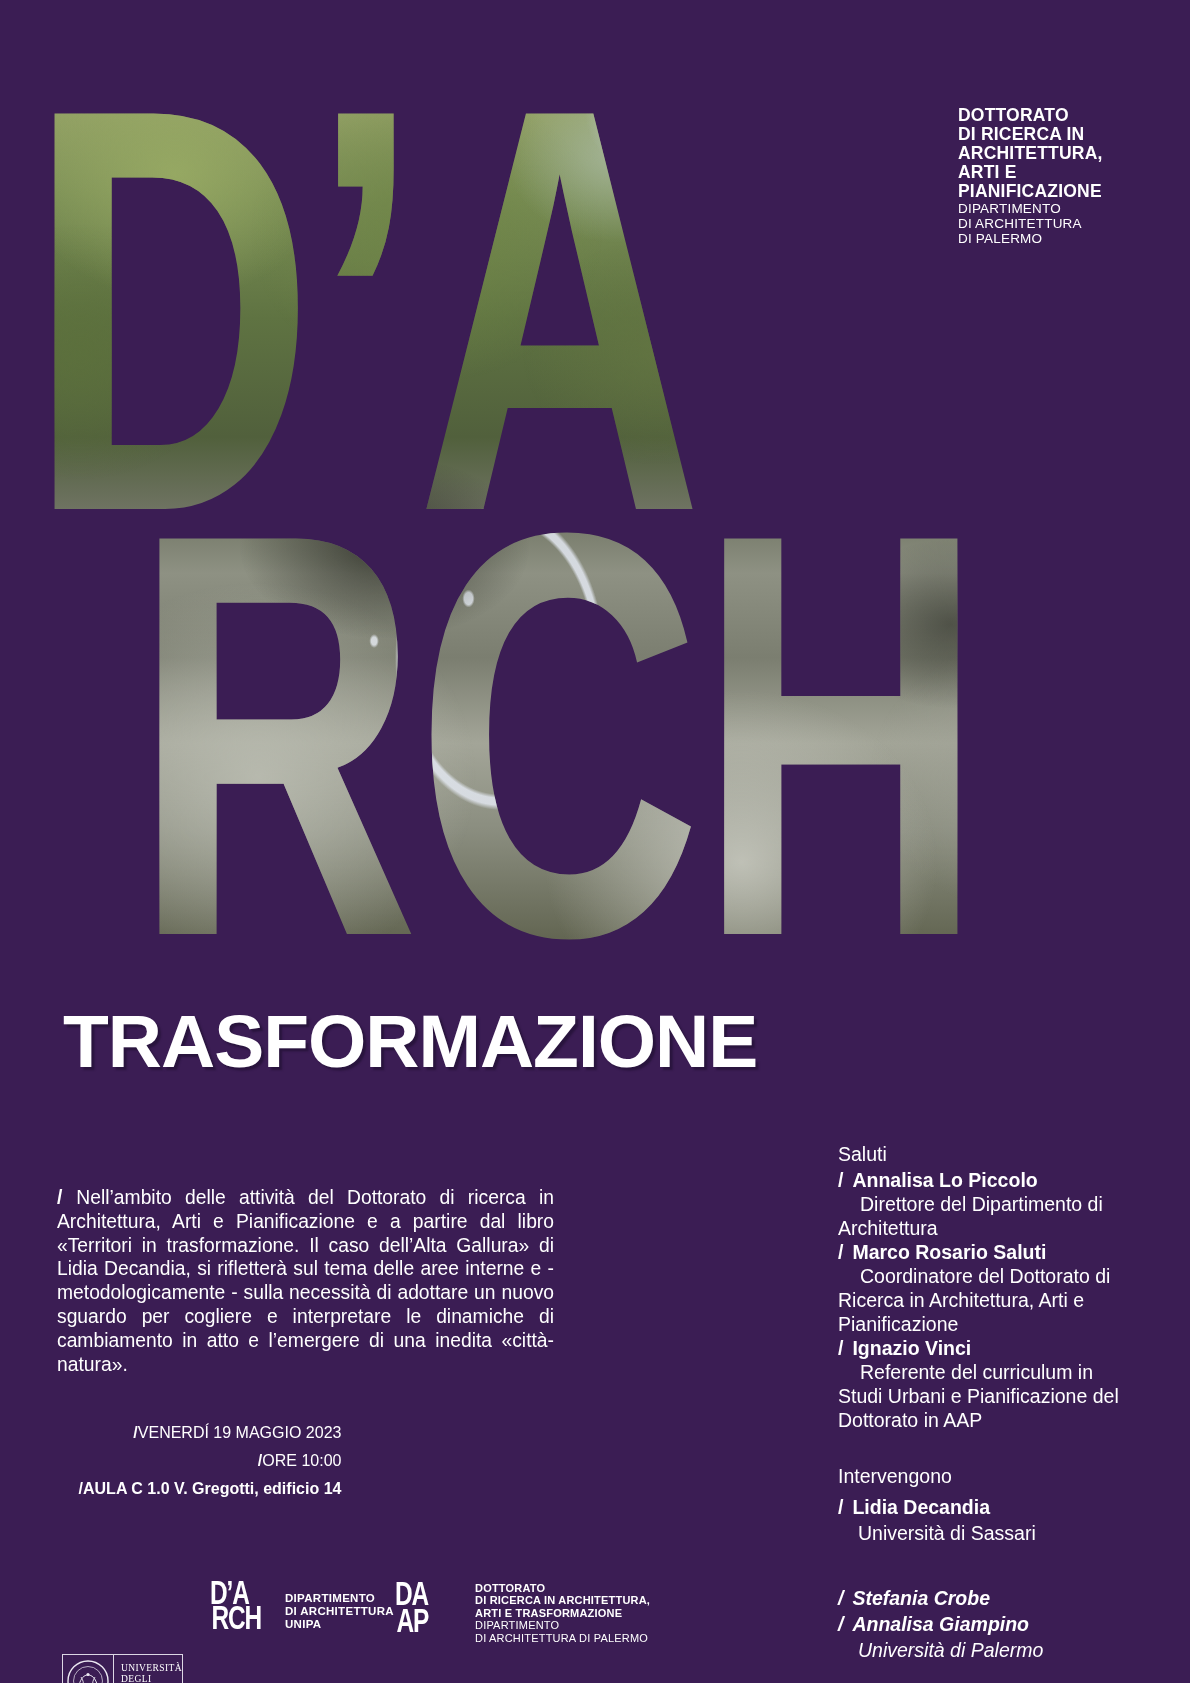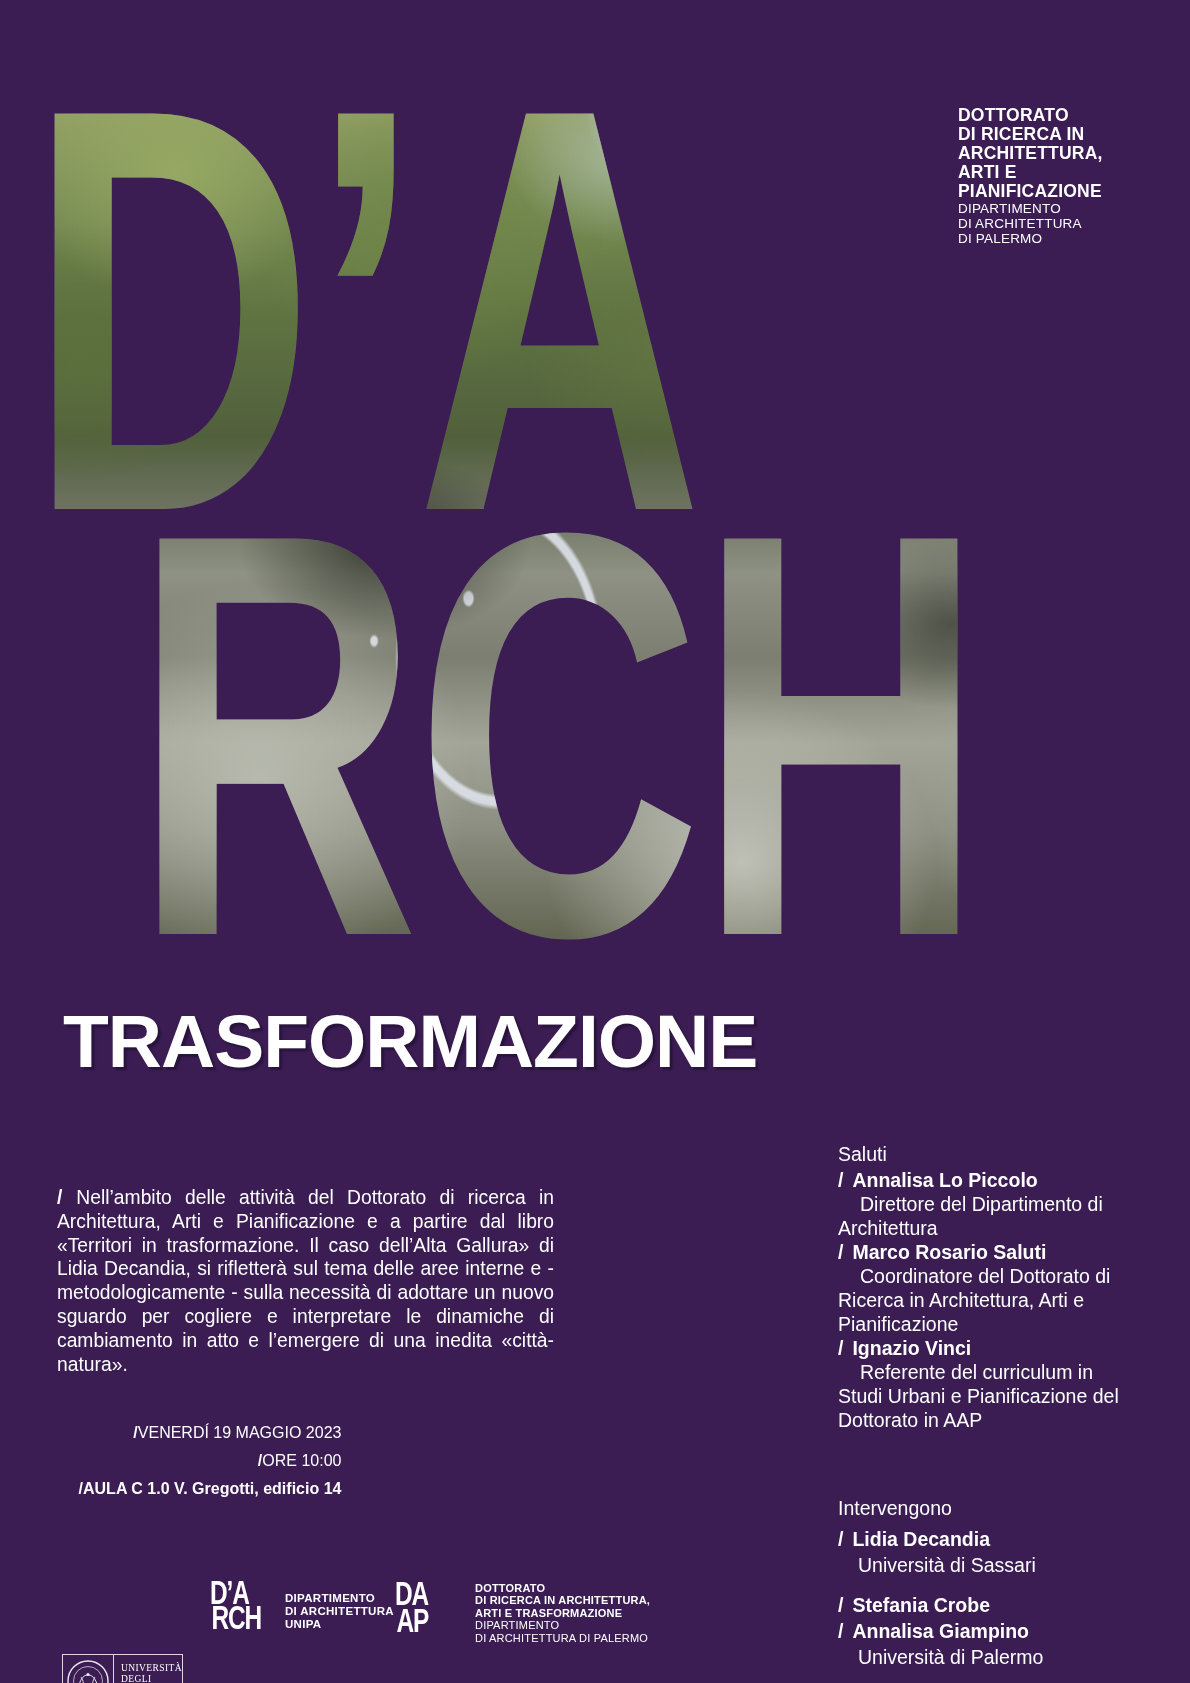--- a/index.html
+++ b/index.html
@@ -68,22 +68,22 @@
   .event .slash { display:inline-block; width:26px; }
   .event .venue-line { font-weight:700; }
 
   
   .rightcol { left:838px; top:1142px; width:300px; font-size:19.5px; line-height:24px; }
   .rightcol .section-label { margin-bottom:2px; }
   .rightcol .name-line { font-weight:700; }
   .rightcol .name-line .slash { margin-right:9px; }
   .rightcol .role { text-indent:22px; }
   .rightcol .affiliation { text-indent:20px; }
-  .rightcol .intervengono-label { margin-top:64px; margin-bottom:6px; }
-  .rightcol .grp2 { margin-top:14px; }
+  .rightcol .intervengono-label { margin-top:32px; margin-bottom:6px; }
+  .rightcol .grp2 { margin-top:39px;font-style:italic; }
   .rightcol .grp1 { line-height:26px; }
   .rightcol .grp2 { line-height:26px; }
 
   
   .seal-box {
     left:62px; top:1654px; width:121px; height:54px;
     border:1px solid rgba(238,236,244,.9); display:flex;
   }
   .seal-cell { width:53px; border-right:1px solid rgba(238,236,244,.9); display:flex; align-items:center; justify-content:center; }
   .seal-text {

